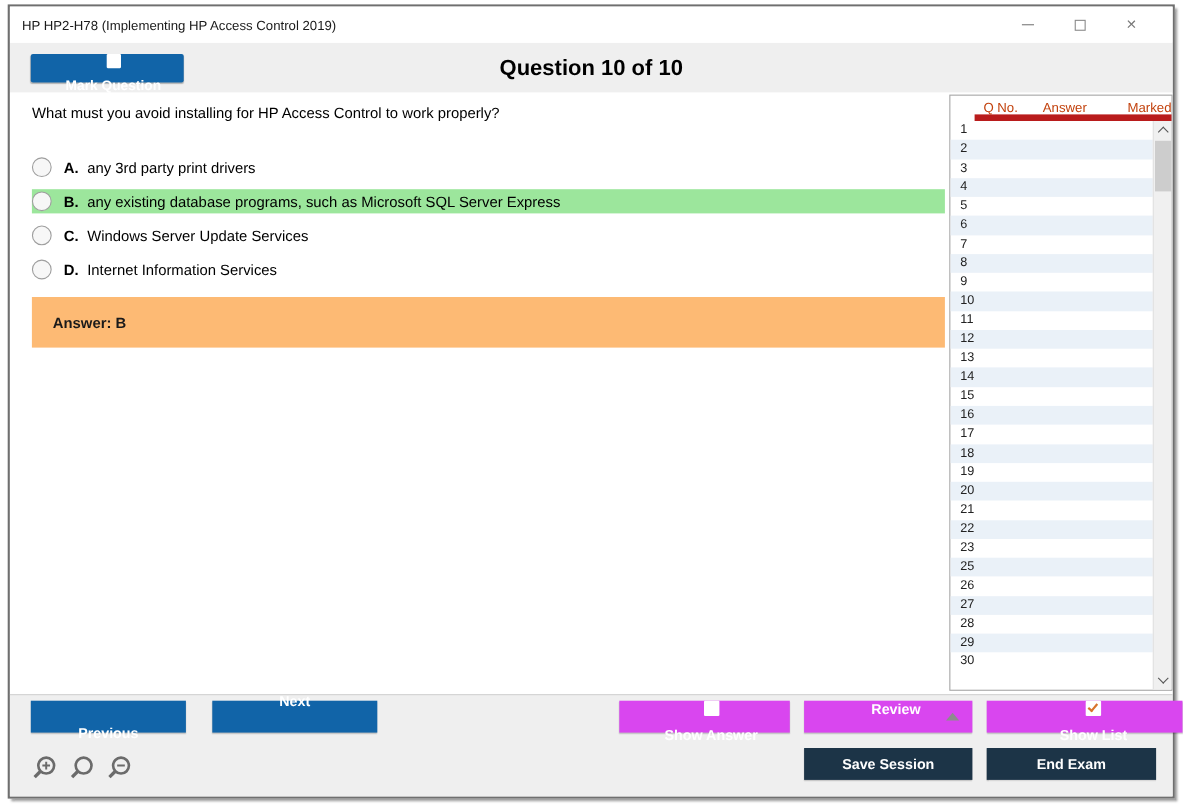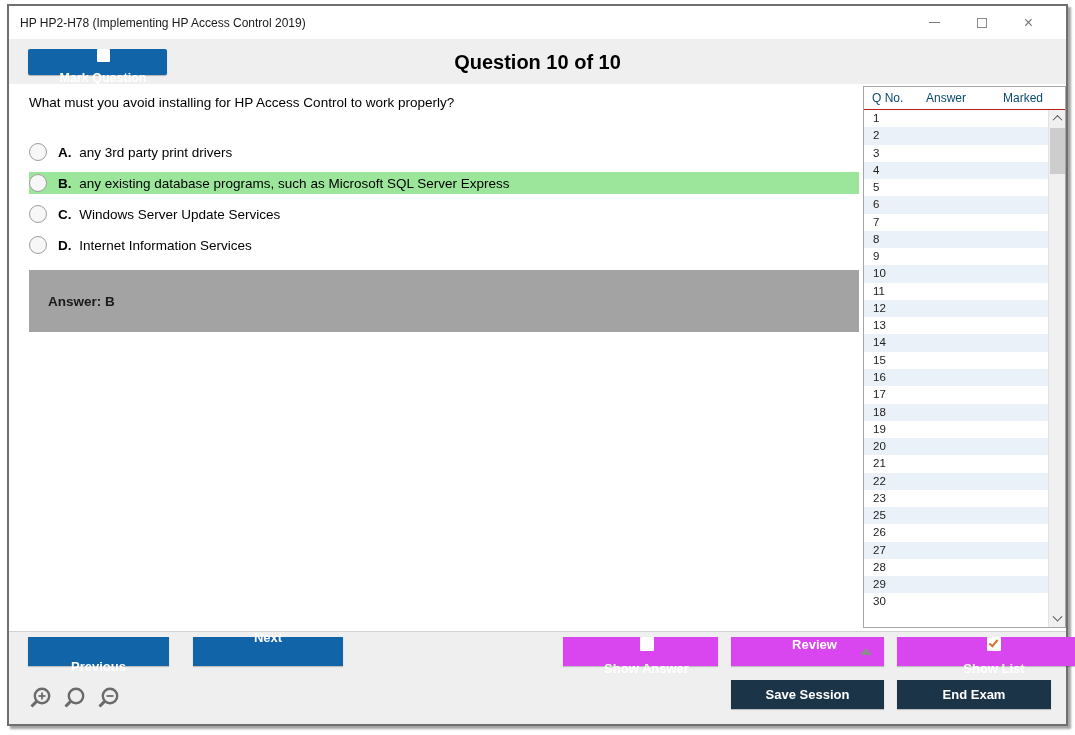--- a/index.html
+++ b/index.html
@@ -29,25 +29,25 @@
   .q-counter { position:absolute; left:0; right:0; top:12px; text-align:center; font-size:20px; font-weight:bold; color:#000; }
   
   .content-row { flex:1; display:flex; min-height:0; background:#fff; }
   .main { flex:1; position:relative; padding:11px 0 0 20px; }
   .question-text { font-size:13.5px; color:#000; margin-bottom:31px; }
   .option-row { display:flex; align-items:center; width:830px; height:22px; margin-bottom:9px; }
   .option-row.hl { background:#9ce69c; }
   .radio { width:18px; height:18px; border:1px solid #9e9e9e; border-radius:50%; background:#f7f7f7; margin-right:11px; flex:none; }
   .option-label { font-size:13.5px; color:#000; white-space:nowrap; }
   .option-label b { margin-right:4px; }
-  .answer-box { width:830px; height:62px; background:#a3a3a3; margin-top:14px; display:flex; align-items:center; padding-left:19px; }
+  .answer-box { width:830px; height:46px; background:#fdba74; margin-top:14px; display:flex; align-items:center; padding-left:19px; }
   .answer-text { font-size:13.5px; font-weight:bold; color:#1a1a1a; }
   
   .qlist { width:203px; flex:none; margin-top:2px; height:542px; border:1px solid #a6a6a6; background:#fff; display:flex; flex-direction:column; align-self:flex-start; }
-  .qlist-header { height:23px; position:relative; border-bottom:1px solid #b91c1c; flex:none; font-size:12px; color:#0c4a6e; }
+  .qlist-header { height:23px; position:relative; border-bottom:6px solid #b91c1c; flex:none; font-size:12px; color:#c2410c;margin-left:22px; }
   .qh { position:absolute; top:4px; }
   .qh-no { left:8px; } .qh-ans { left:62px; } .qh-mark { left:139px; }
   .qlist-body { position:relative; flex:1; overflow:hidden; }
   .qrow { height:17.27px; line-height:17.3px; font-size:11.5px; color:#222; padding-left:9px; width:184px; }
   .qrow:nth-child(even) { background:#eaf1f8; }
   .scrollbar { position:absolute; top:0; right:0; bottom:0; width:17px; background:#f0f0f0; border-left:1px solid #e2e2e2; }
   .sb-arrow { position:absolute; left:0; width:17px; height:16px; display:flex; align-items:center; justify-content:center; }
   .sb-up { top:0; } .sb-down { bottom:0; }
   .chev { width:7px; height:7px; border-left:1.6px solid #555; border-top:1.6px solid #555; display:block; }
   .chev-up { transform:rotate(45deg) translate(1px,1px); }

